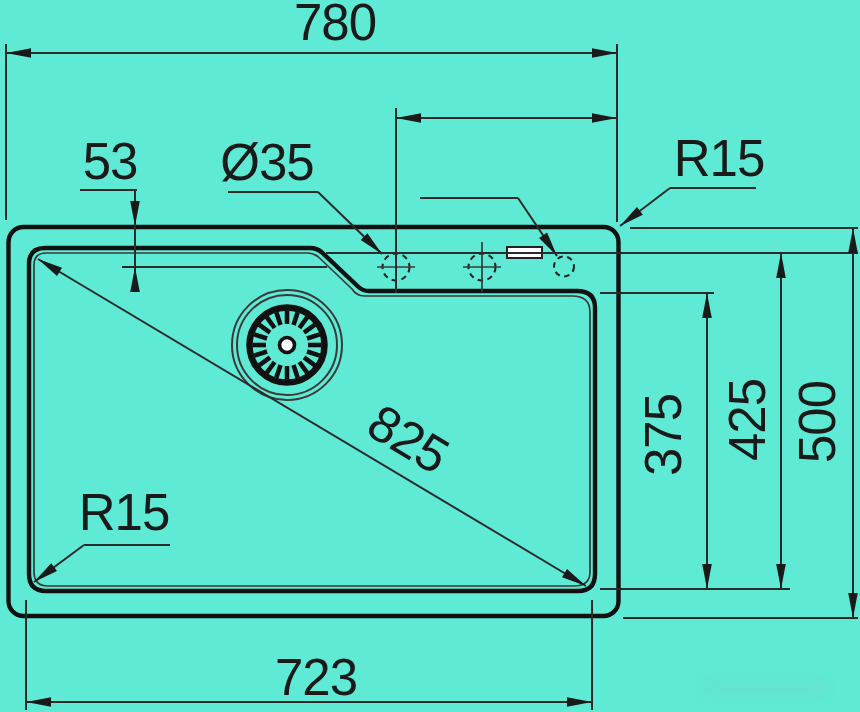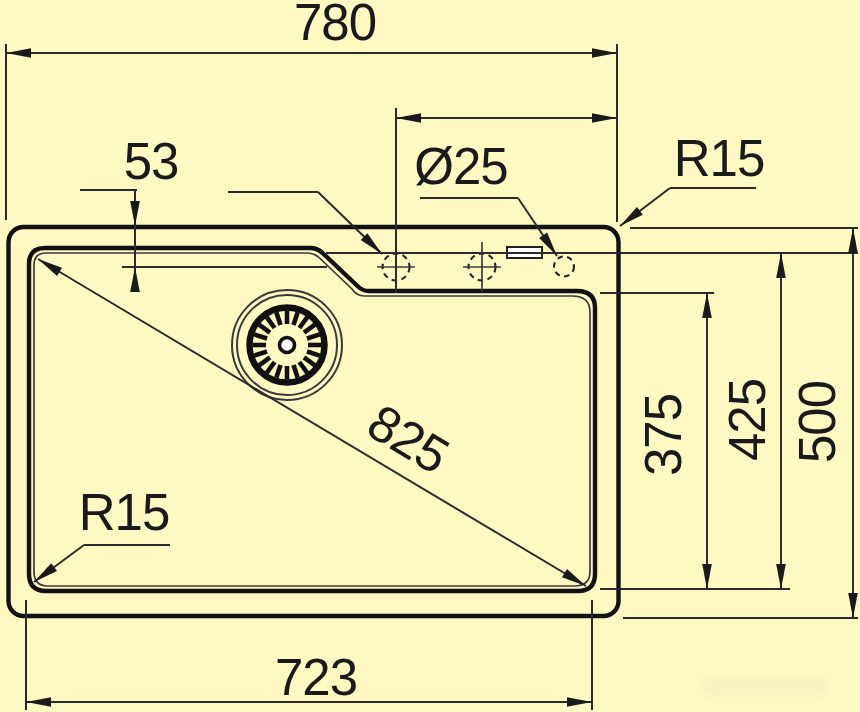--- a/index.html
+++ b/index.html
@@ -1,16 +1,16 @@
 <!DOCTYPE html>
 <html><head>
 <meta charset="utf-8">
 <style>
   html,body{margin:0;padding:0;background:#ffffff;}
-  .canvas{position:relative;width:860px;height:712px;background:#fef9c3;overflow:hidden;
+  .canvas{position:relative;width:860px;height:712px;background:#5eead4;overflow:hidden;
           font-family:"Liberation Sans", sans-serif;}
   svg{position:absolute;left:0;top:0;}
   .lbl{position:absolute;transform:translate(-50%,-50%);color:#1a1a1a;font-size:51px;
        white-space:nowrap;letter-spacing:-1px;line-height:1;}
   .lbl.rot90{transform:translate(-50%,-50%) rotate(-90deg);}
   .lbl.rot31{transform:translate(-50%,-50%) rotate(31deg);}
   .thin{stroke:#2b2b2b;stroke-width:2;fill:none;}
   .xthin{stroke:#3a3a3a;stroke-width:1.7;fill:none;}
   .heavy{stroke:#111;stroke-width:4.4;fill:none;}
   .arrow{fill:#1a1a1a;stroke:none;}
@@ -160,22 +160,22 @@
   <g>
     <line x1="26" y1="600" x2="26" y2="710" class="thin"></line>
     <line x1="592" y1="600" x2="592" y2="710" class="thin"></line>
     <line x1="26" y1="702" x2="592" y2="702" class="thin"></line>
     <polygon class="arrow" points="26,702 51,697.2 51,706.8"></polygon>
     <polygon class="arrow" points="592,702 567,697.2 567,706.8"></polygon>
   </g>
 </svg>
 
 <div class="lbl" style="left:335px;top:22px;">780</div>
-<div class="lbl" style="left:110px;top:161px;margin-left:41px;">53</div>
-<div class="lbl" style="left:461px;top:166px;">Ø25</div>
+<div class="lbl" style="left:110px;top:161px;">53</div>
+<div class="lbl" style="left:267px;top:162px;">Ø35</div>
 <div class="lbl" style="left:719px;top:158px;">R15</div>
 <div class="lbl rot31" style="left:408px;top:439px;">825</div>
 <div class="lbl" style="left:124px;top:512px;">R15</div>
 <div class="lbl" style="left:316px;top:669px;margin-top:8px;">723</div>
 <div class="lbl rot90" style="left:663px;top:435px;">375</div>
 <div class="lbl rot90" style="left:747px;top:420px;">425</div>
 <div class="lbl rot90" style="left:817px;top:422px;">500</div>
 
 <div class="watermark"></div>
 </div>

